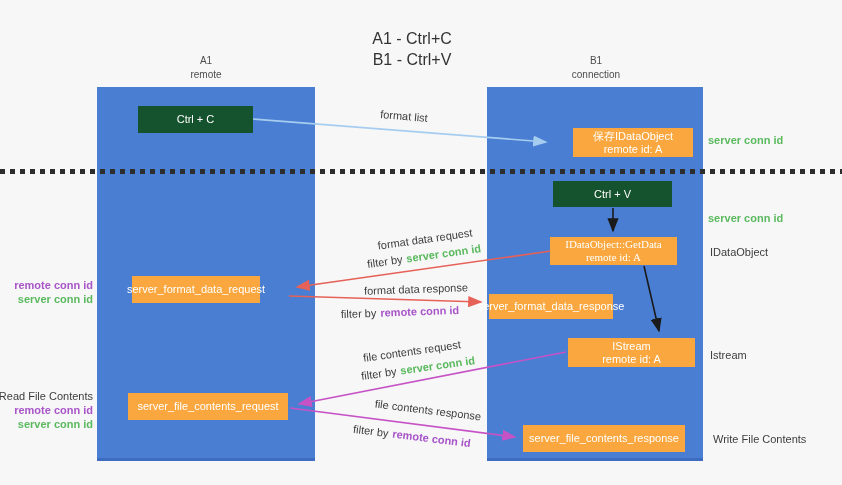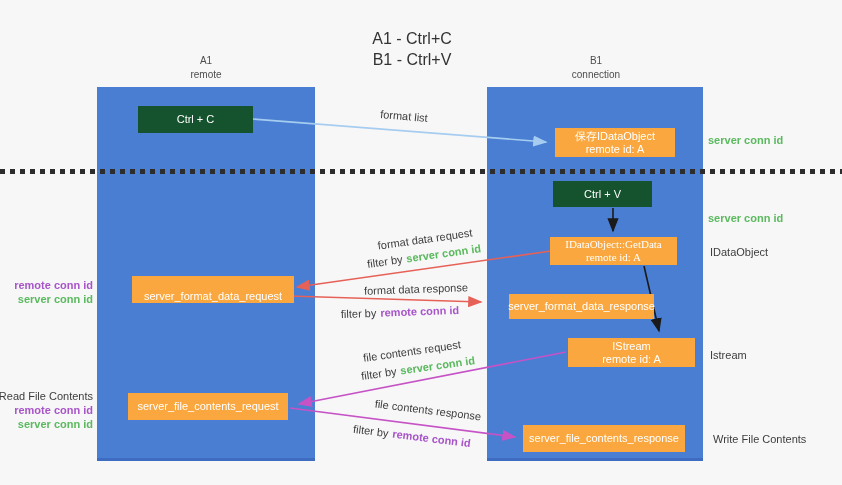--- a/index.html
+++ b/index.html
@@ -23,26 +23,26 @@
     background:repeating-linear-gradient(90deg,#2d2d2d 0 5px,transparent 5px 10px);}
   
   .overlay{position:absolute;left:0;top:0;pointer-events:none;}
   
   .node{position:absolute;color:#fff;font-size:11px;line-height:13px;
     display:flex;flex-direction:column;align-items:center;justify-content:center;
     text-align:center;white-space:nowrap;}
   .green{background:#14532d;}
   .orange{background:#f9a73e;}
   .n-ctrl-c{left:138px;top:106px;width:115px;height:27px;}
-  .n-ctrl-v{left:553px;top:181px;width:99px;height:26px;}
-  .n-save{left:555px;top:128px;width:120px;height:29px;}
+  .n-ctrl-v{left:553px;top:181px;width:119px;height:26px;}
+  .n-save{left:573px;top:128px;width:120px;height:29px;}
   .n-getdata{left:550px;top:237px;width:127px;height:28px;font-family:Liberation Serif, serif;}
   .n-istream{left:568px;top:338px;width:127px;height:29px;}
-  .n-freq{left:132px;top:276px;width:162px;height:27px;justify-content:flex-end;}
-  .n-fresp{left:489px;top:294px;width:145px;height:25px;margin-left:20px;}
+  .n-freq{left:132px;top:276px;width:128px;height:27px;}
+  .n-fresp{left:489px;top:294px;width:124px;height:25px;}
   .n-creq{left:128px;top:393px;width:160px;height:27px;}
   .n-cresp{left:523px;top:425px;width:162px;height:27px;}
   
   .albl{position:absolute;font-size:11px;color:#3d3d3d;white-space:nowrap;
     transform-origin:center;}
   .green-t{color:#5bb95e;font-weight:bold;}
   .purple-t{color:#a855c8;font-weight:bold;}
   .albl .pre{margin-right:4px;}
   .l-fmtlist{left:404px;top:116px;transform:translate(-50%,-50%) rotate(5deg);}
   .l-fdr{left:425px;top:239px;transform:translate(-50%,-50%) rotate(-8deg);}

